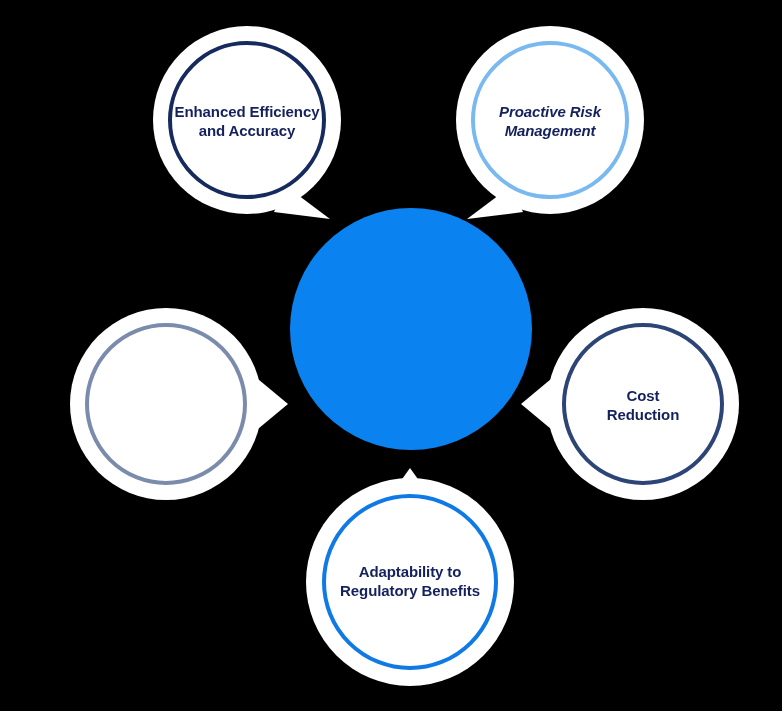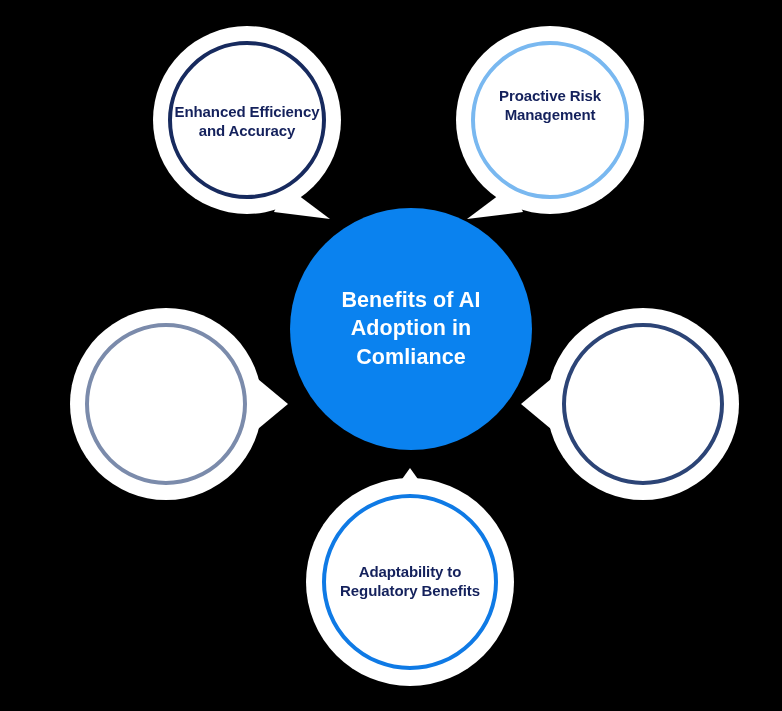--- a/index.html
+++ b/index.html
@@ -87,25 +87,24 @@
 
     <g>
       <circle cx="411" cy="329" r="121" fill="#0a82ef"></circle>
     </g>
 
   </svg>
 
   <div class="node-label spoke-label" style="left:147px; top:103px; width:200px;">Enhanced Efficiency
 and Accuracy</div>
 
-  <div class="node-label spoke-label" style="left:450px; top:87px; width:200px;">Proactive Risk
+  <div class="node-label spoke-label" style="left:450px; top:103px; width:200px;font-style:italic;">Proactive Risk
 Management</div>
 
 
+  <div class="node-label spoke-label" style="left:543px; top:387px; width:200px;">Cost
+Reduction</div>
 
   <div class="node-label spoke-label" style="left:305px; top:563px; width:210px;">Adaptability to
 Regulatory Benefits</div>
 
-  <div class="node-label hub-label" style="left:301px; top:286px; width:220px;">Benefits of AI
-Adoption in
-Comliance</div>
 
 </div>
 
 </body></html>

